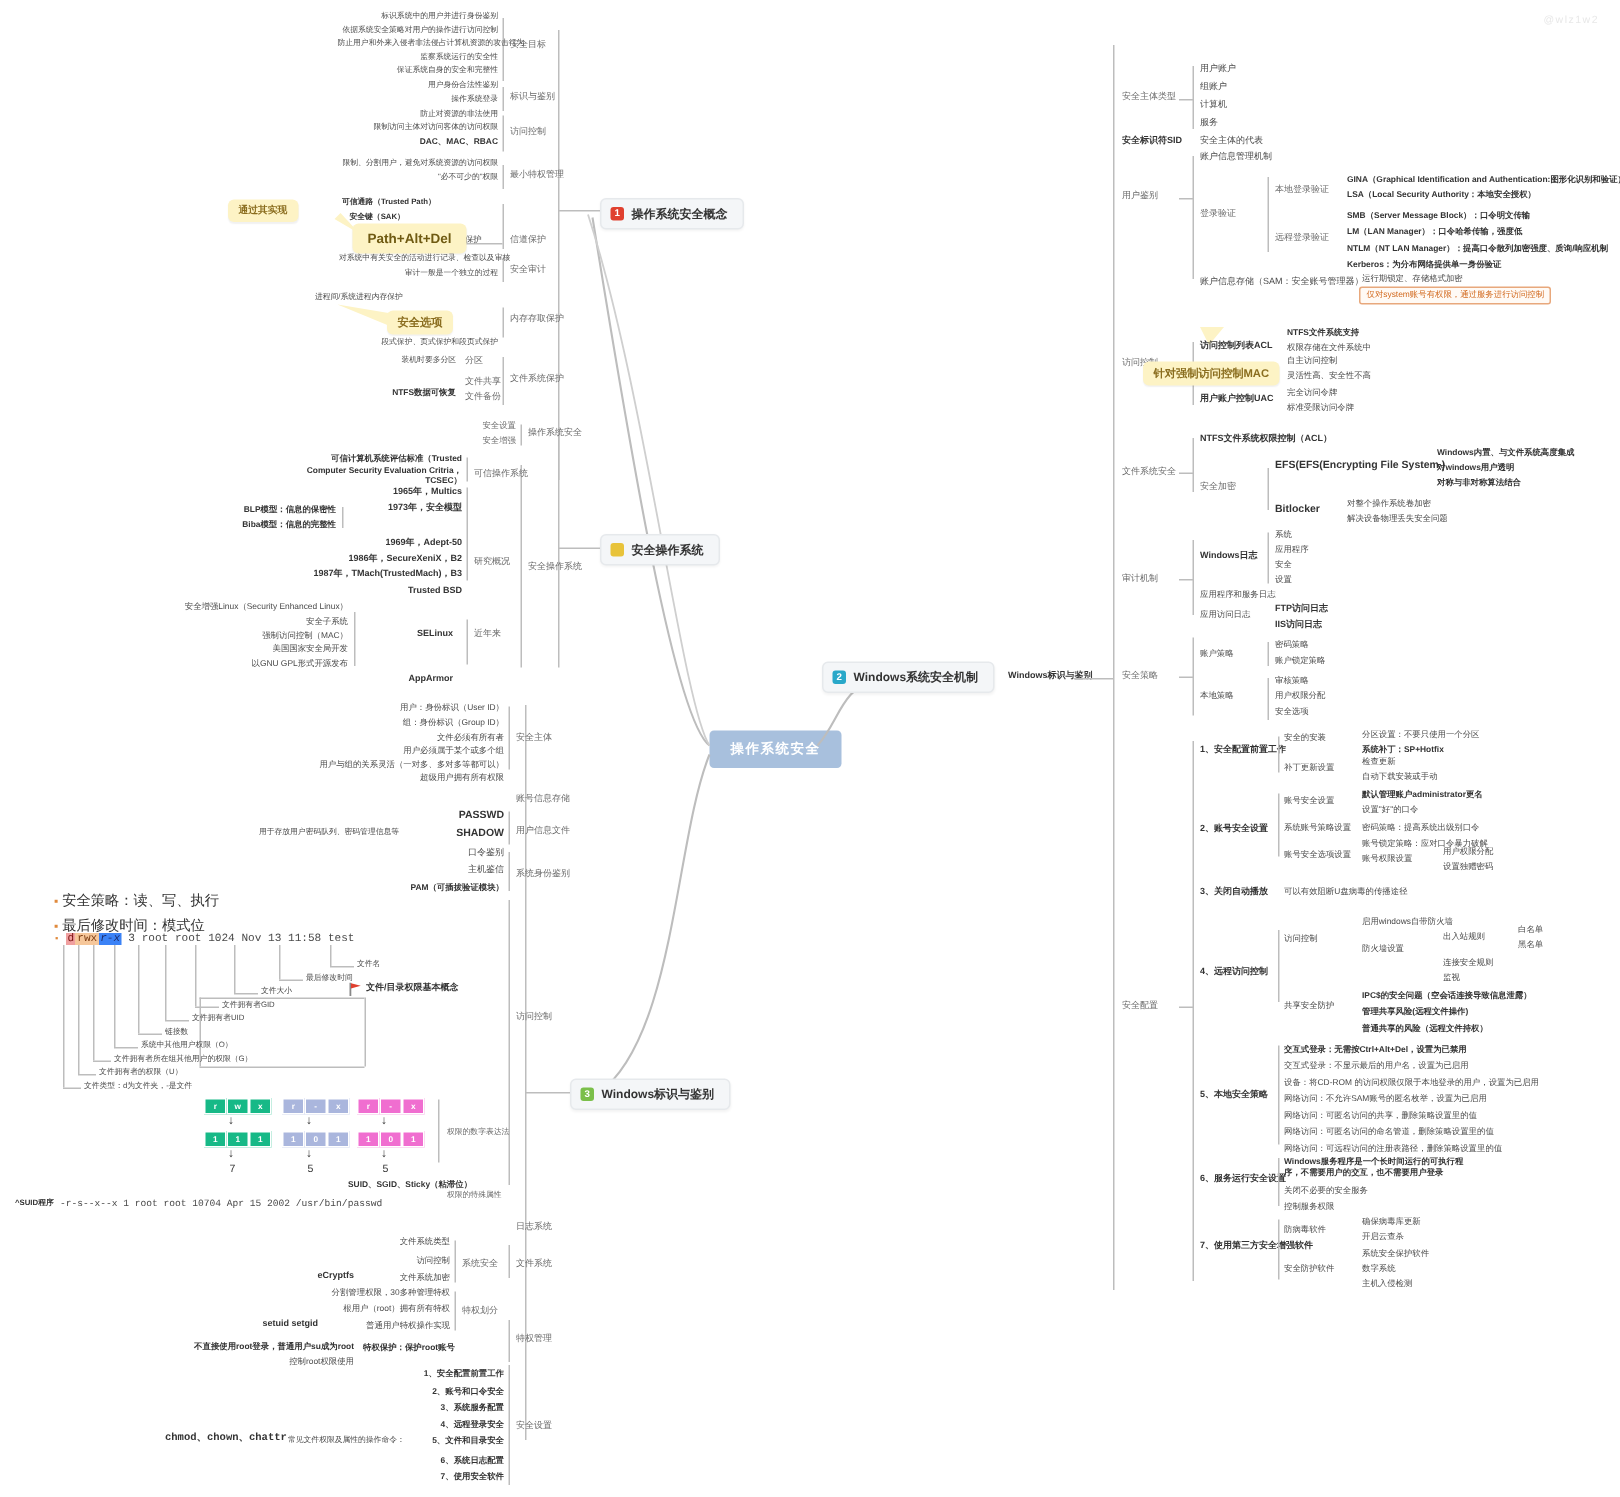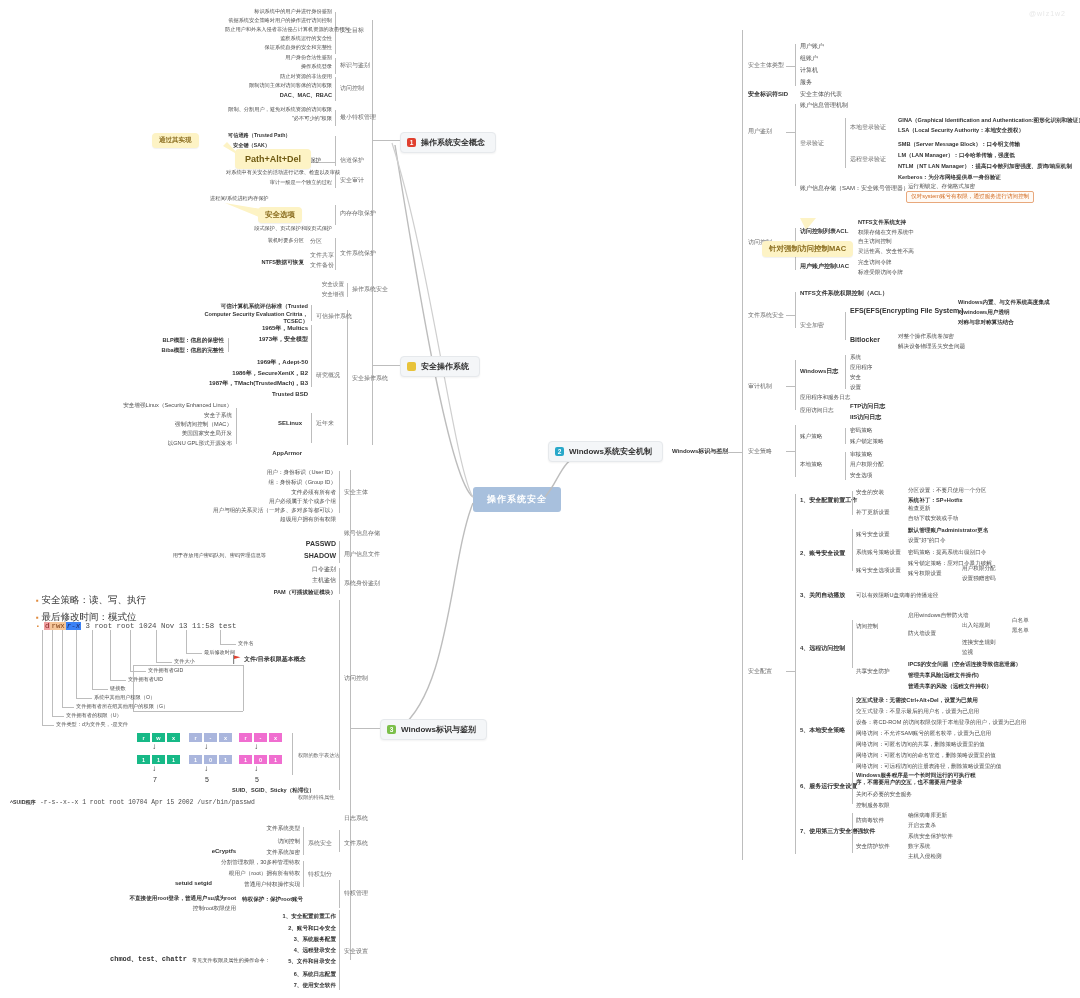--- a/index.html
+++ b/index.html
@@ -365,21 +365,21 @@
 <div class="node t6 gray" style="left:344px;top:948px;">安全设置</div>
 <div class="ln lnv" style="left:339px;top:910px;height:80px;"></div>
 <div class="node t55 b right" style="left:272px;top:913px;width:64px;">1、安全配置前置工作</div>
 <div class="node t55 b right" style="left:272px;top:925px;width:64px;">2、账号和口令安全</div>
 <div class="node t55 b right" style="left:272px;top:936px;width:64px;">3、系统服务配置</div>
 <div class="node t55 b right" style="left:272px;top:947px;width:64px;">4、远程登录安全</div>
 <div class="node t55 b right" style="left:272px;top:958px;width:64px;">5、文件和目录安全</div>
 <div class="node t55 b right" style="left:272px;top:971px;width:64px;">6、系统日志配置</div>
 <div class="node t55 b right" style="left:272px;top:982px;width:64px;">7、使用安全软件</div>
 <div class="node t5" style="left:192px;top:958px;">常见文件权限及属性的操作命令：</div>
-<div class="node t7 b mono" style="left:110px;top:955px;">chmod、test、chattr</div>
+<div class="node t7 b mono" style="left:110px;top:955px;">chmod、chown、chattr</div>
 
 <div class="ln lnv" style="left:742px;top:30px;height:830px;"></div>
 <div class="ln lnh" style="left:716px;top:452px;width:26px;"></div>
 
 <div class="node t6 gray" style="left:748px;top:62px;">安全主体类型</div>
 <div class="ln lnv" style="left:795px;top:44px;height:42px;"></div>
 <div class="ln lnh" style="left:786px;top:66px;width:10px;"></div>
 <div class="node t6" style="left:800px;top:43px;">用户账户</div>
 <div class="node t6" style="left:800px;top:55px;">组账户</div>
 <div class="node t6" style="left:800px;top:67px;">计算机</div>

